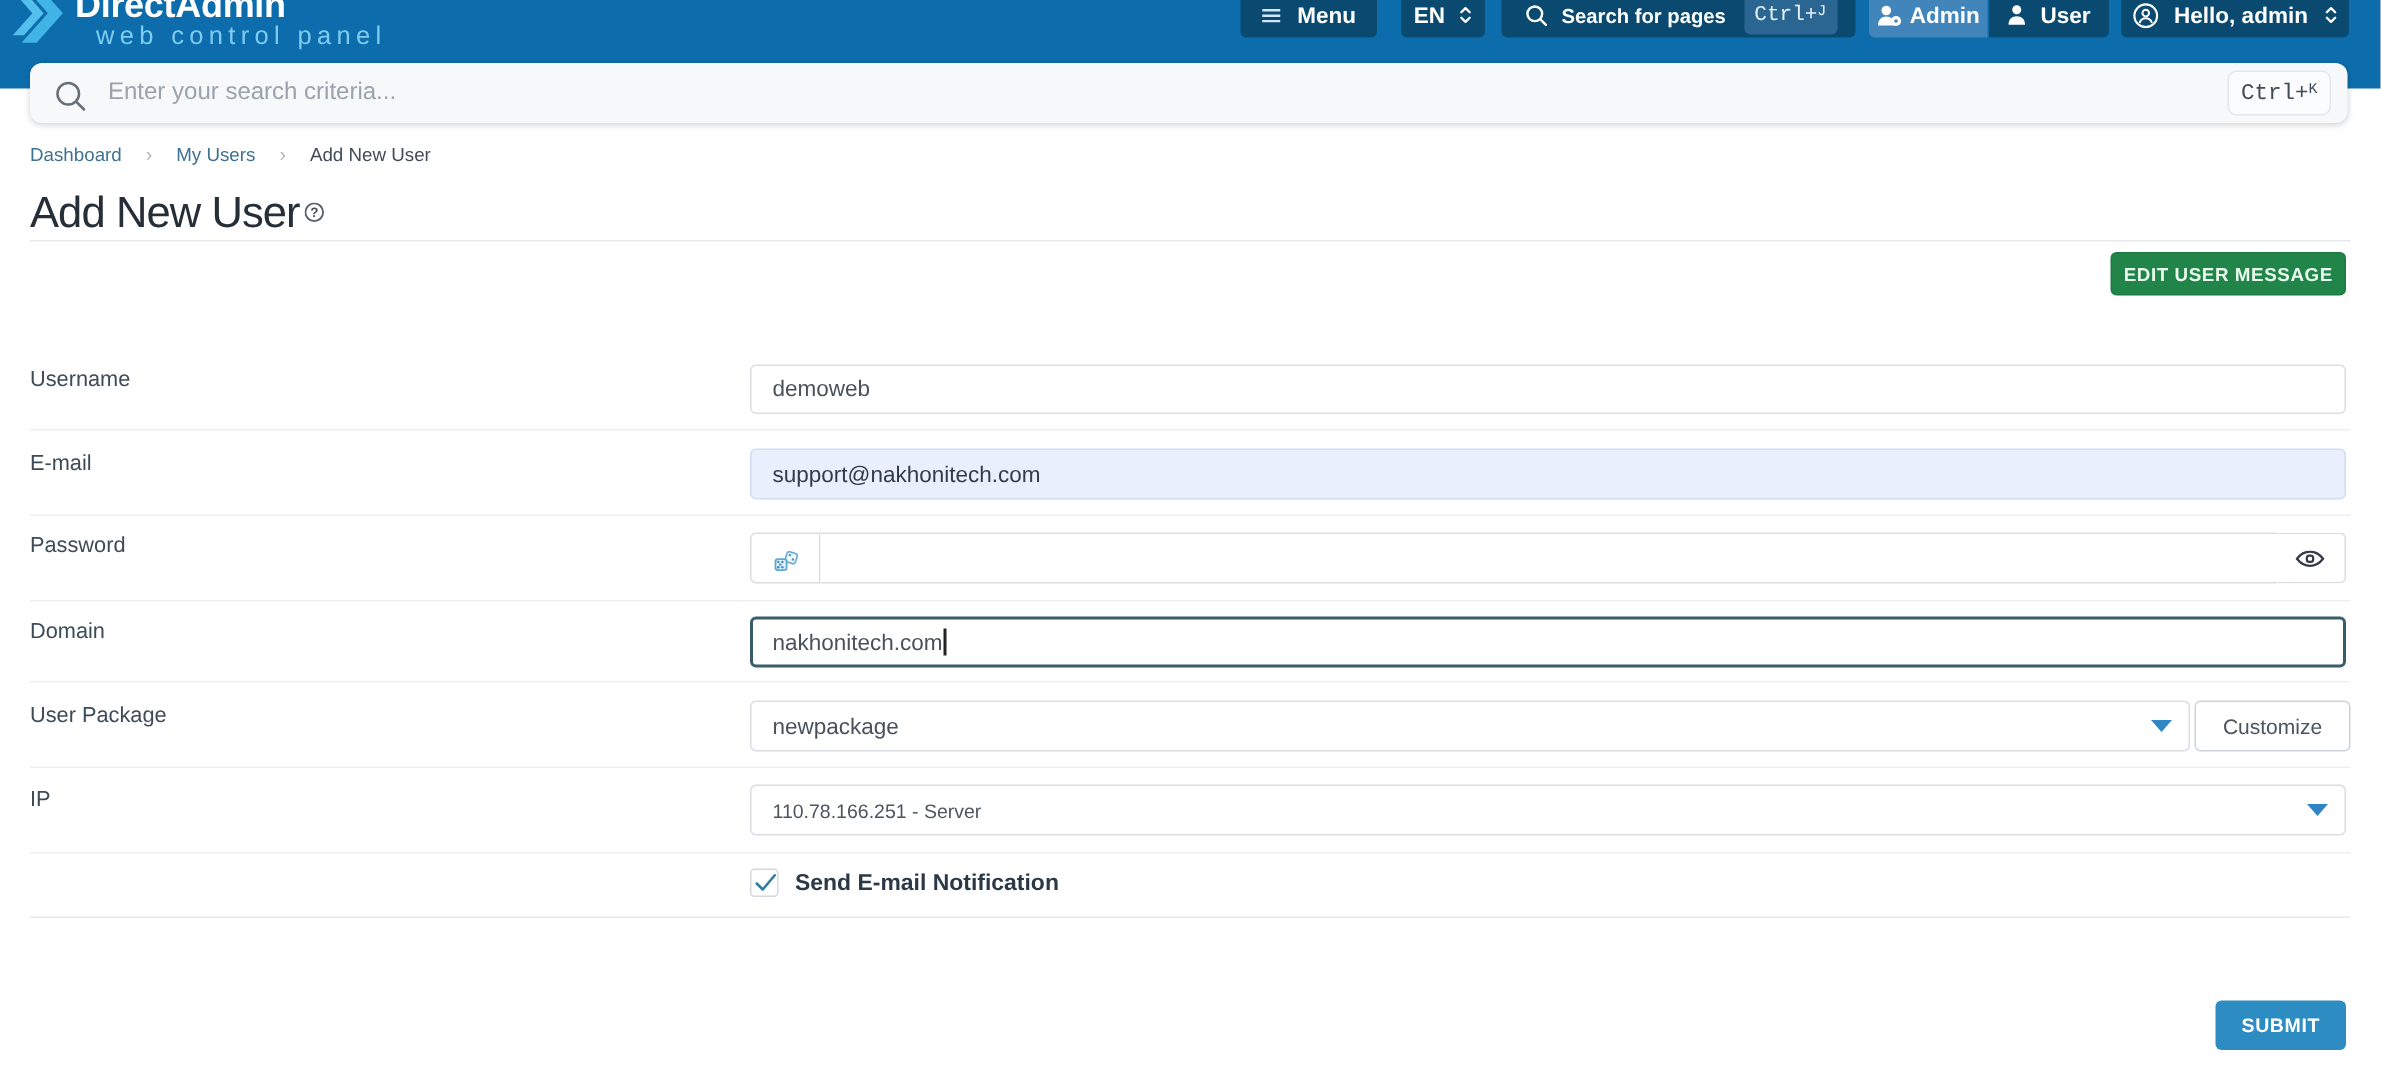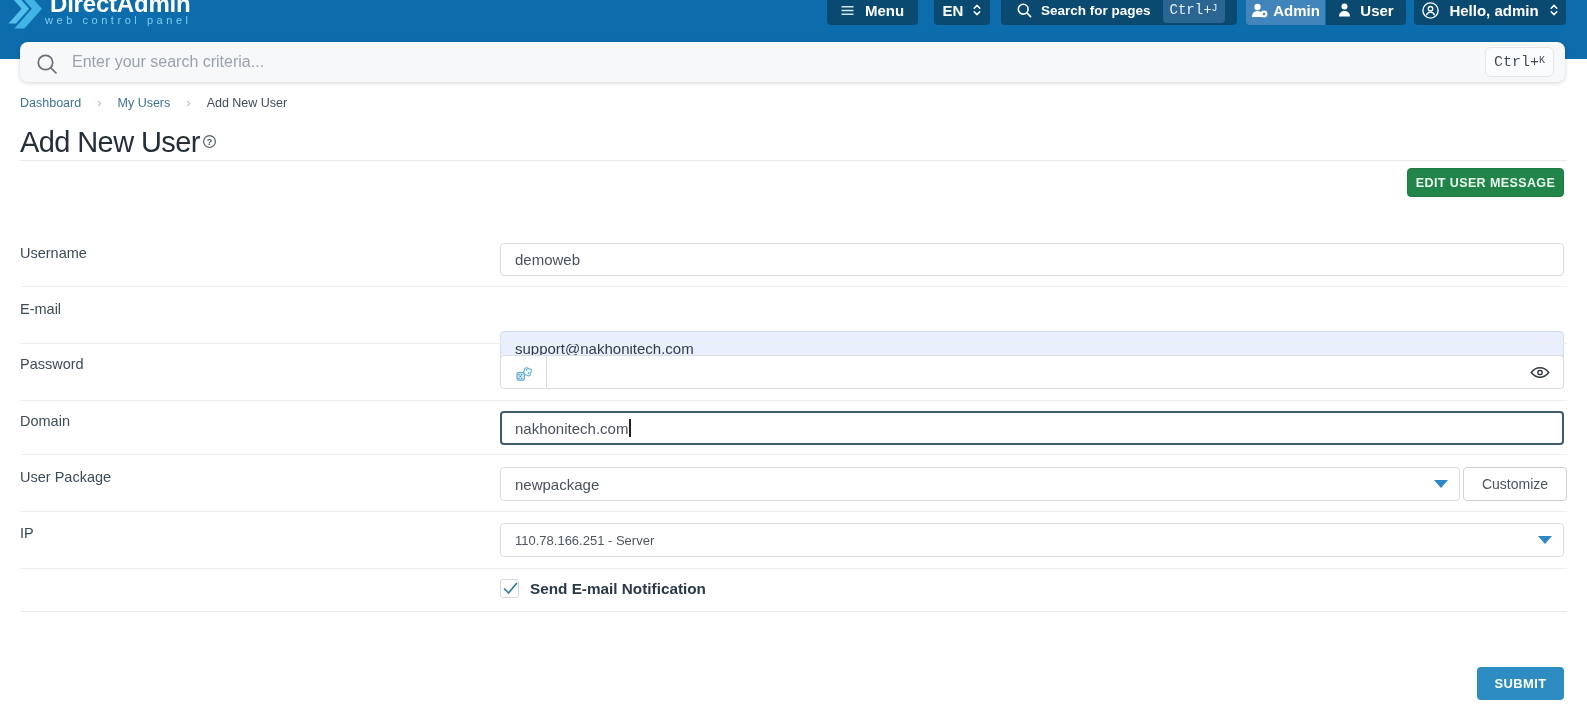--- a/index.html
+++ b/index.html
@@ -6,21 +6,21 @@
 html,body { width:1587px; height:720px; background:#fff; }
 body { font-family:"Liberation Sans", sans-serif; position:relative; overflow:hidden; }
 .abs { position:absolute; }
 
 
 #header { position:absolute; left:0; top:0; width:1587px; height:59px; background:#0d6dac; }
 .hbtn { position:absolute; top:-5px; height:30px; border-radius:4px; background:#0a4a71; color:#fff;
   display:flex; align-items:center; justify-content:center; font-size:15px; font-weight:700; white-space:nowrap; }
 
 #logo-text { position:absolute; left:50px; top:-10px; color:#fff; font-size:24px; font-weight:700; letter-spacing:-0.2px;}
-#logo-sub { position:absolute; left:45px; top:13.5px; color:#7ecdf0; font-size:11px; letter-spacing:3.55px; font-weight:400;}
+#logo-sub { position:absolute; left:64px; top:13.5px; color:#7ecdf0; font-size:17px; letter-spacing:3.55px; font-weight:400;}
 
 
 #searchcard { position:absolute; left:20px; top:42px; width:1545px; height:40px; background:#f7f8fa;
   border-radius:8px; box-shadow:0 1px 4px rgba(0,0,0,0.18); }
 #searchph { position:absolute; left:52px; top:0; height:40px; display:flex; align-items:center; color:#9aa2ac; font-size:16px; }
 #ctrlk { position:absolute; right:11px; top:5px; height:30px; padding:0 8px; border:1px solid #e3e6ea; background:#fbfcfd;
   border-radius:6px; display:flex; align-items:center; color:#414b57; font-family:"Liberation Mono", monospace; font-size:15px; }
 #ctrlk .small { font-size:10px; margin-top:-4px; }
 
 
@@ -128,21 +128,21 @@
   </svg>
 <div id="hr1"></div>
 
 <div id="greenbtn">EDIT USER MESSAGE</div>
 
 <div class="lbl" style="top:245px;">Username</div>
 <div class="inp" style="top:243px; height:33px;">demoweb</div>
 <div class="sepline" style="top:286px;"></div>
 
 <div class="lbl" style="top:301px;">E-mail</div>
-<div class="inp" style="top:299px; background:#e9effc; border-color:#d3dcf2; color:#323c49;margin-top:32px;">support@nakhonitech.com</div>
+<div class="inp" style="top:299px; background:#e9effc; border-color:#d3dcf2; color:#323c49;">support@nakhonitech.com</div>
 <div class="sepline" style="top:343px;"></div>
 
 <div class="lbl" style="top:356px;">Password</div>
 <div class="abs" style="left:500px; top:355px; width:47px; height:34px; border:1px solid #d9dde1; border-radius:4px 0 0 4px; background:#fff; display:flex; align-items:center; justify-content:center;">
   <svg width="16" height="14" viewBox="0 0 16 14" style="margin-top:3px;">
     <g transform="rotate(18 11.5 4.8)">
       <rect x="8" y="1.3" width="7" height="7" rx="1.6" stroke="#6fb2d8" stroke-width="1.2" fill="#f2f9fd"></rect>
       <circle cx="10.1" cy="3.4" r="0.8" fill="#4894c2"></circle>
         <circle cx="12.9" cy="5.6" r="0.8" fill="#4894c2"></circle>
     </g>

